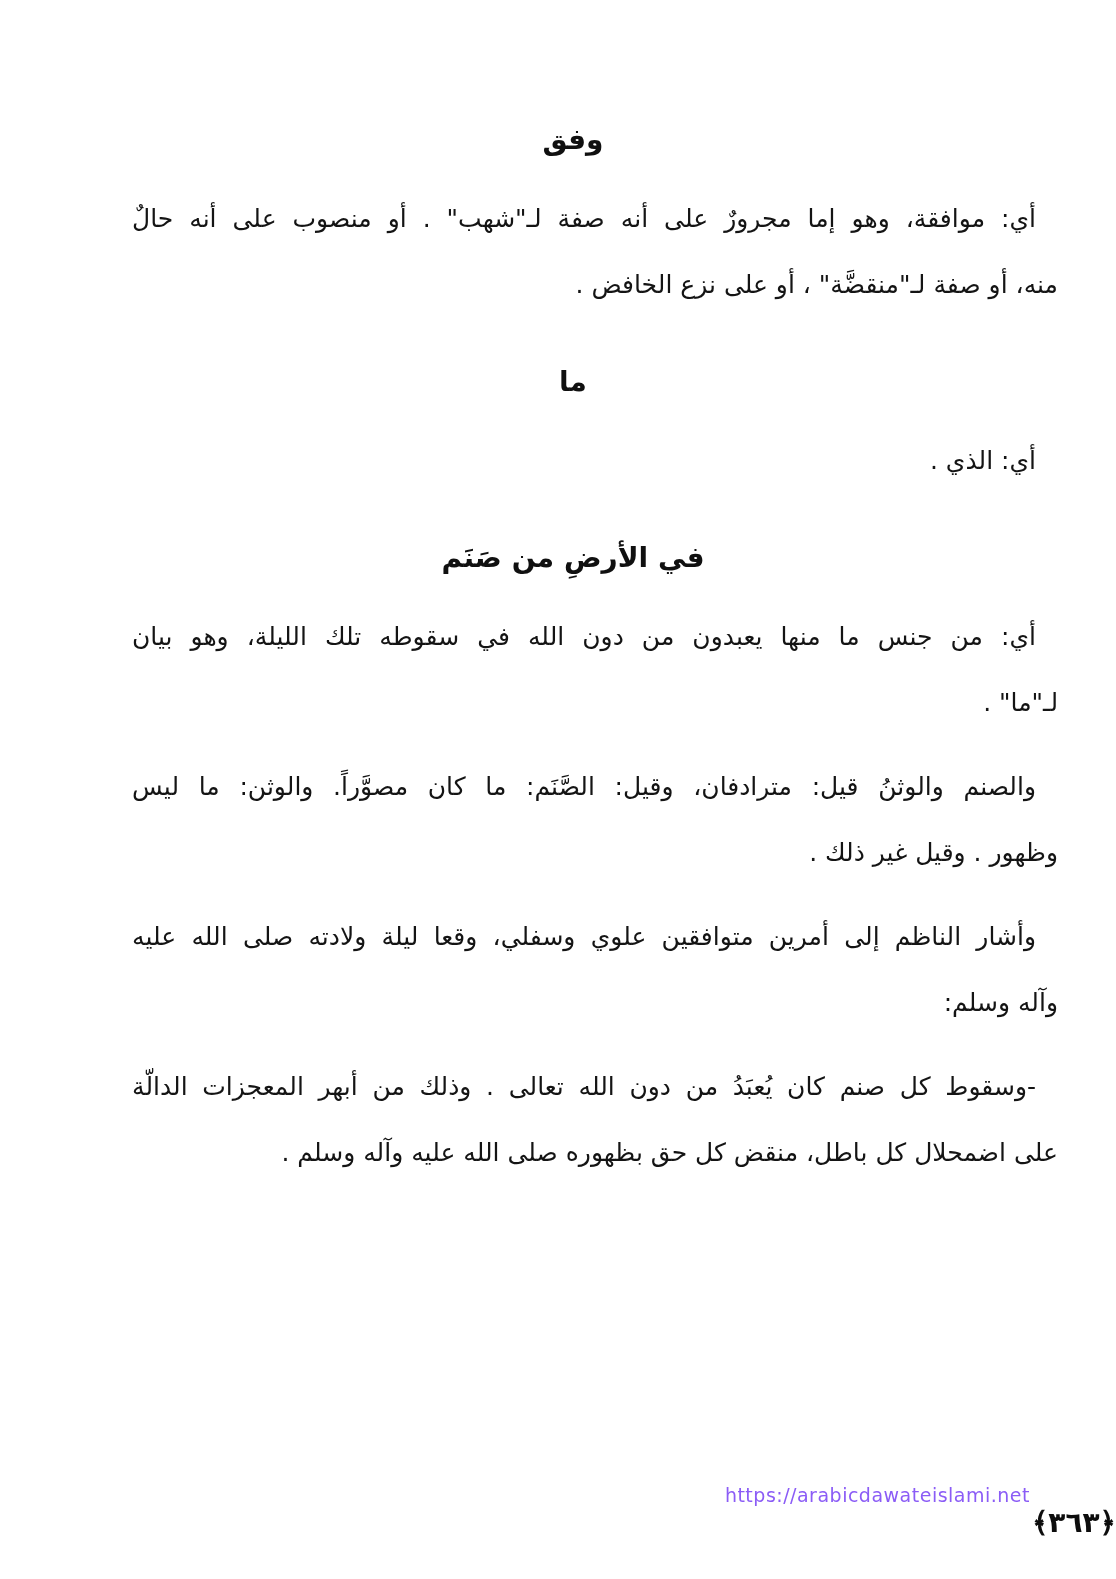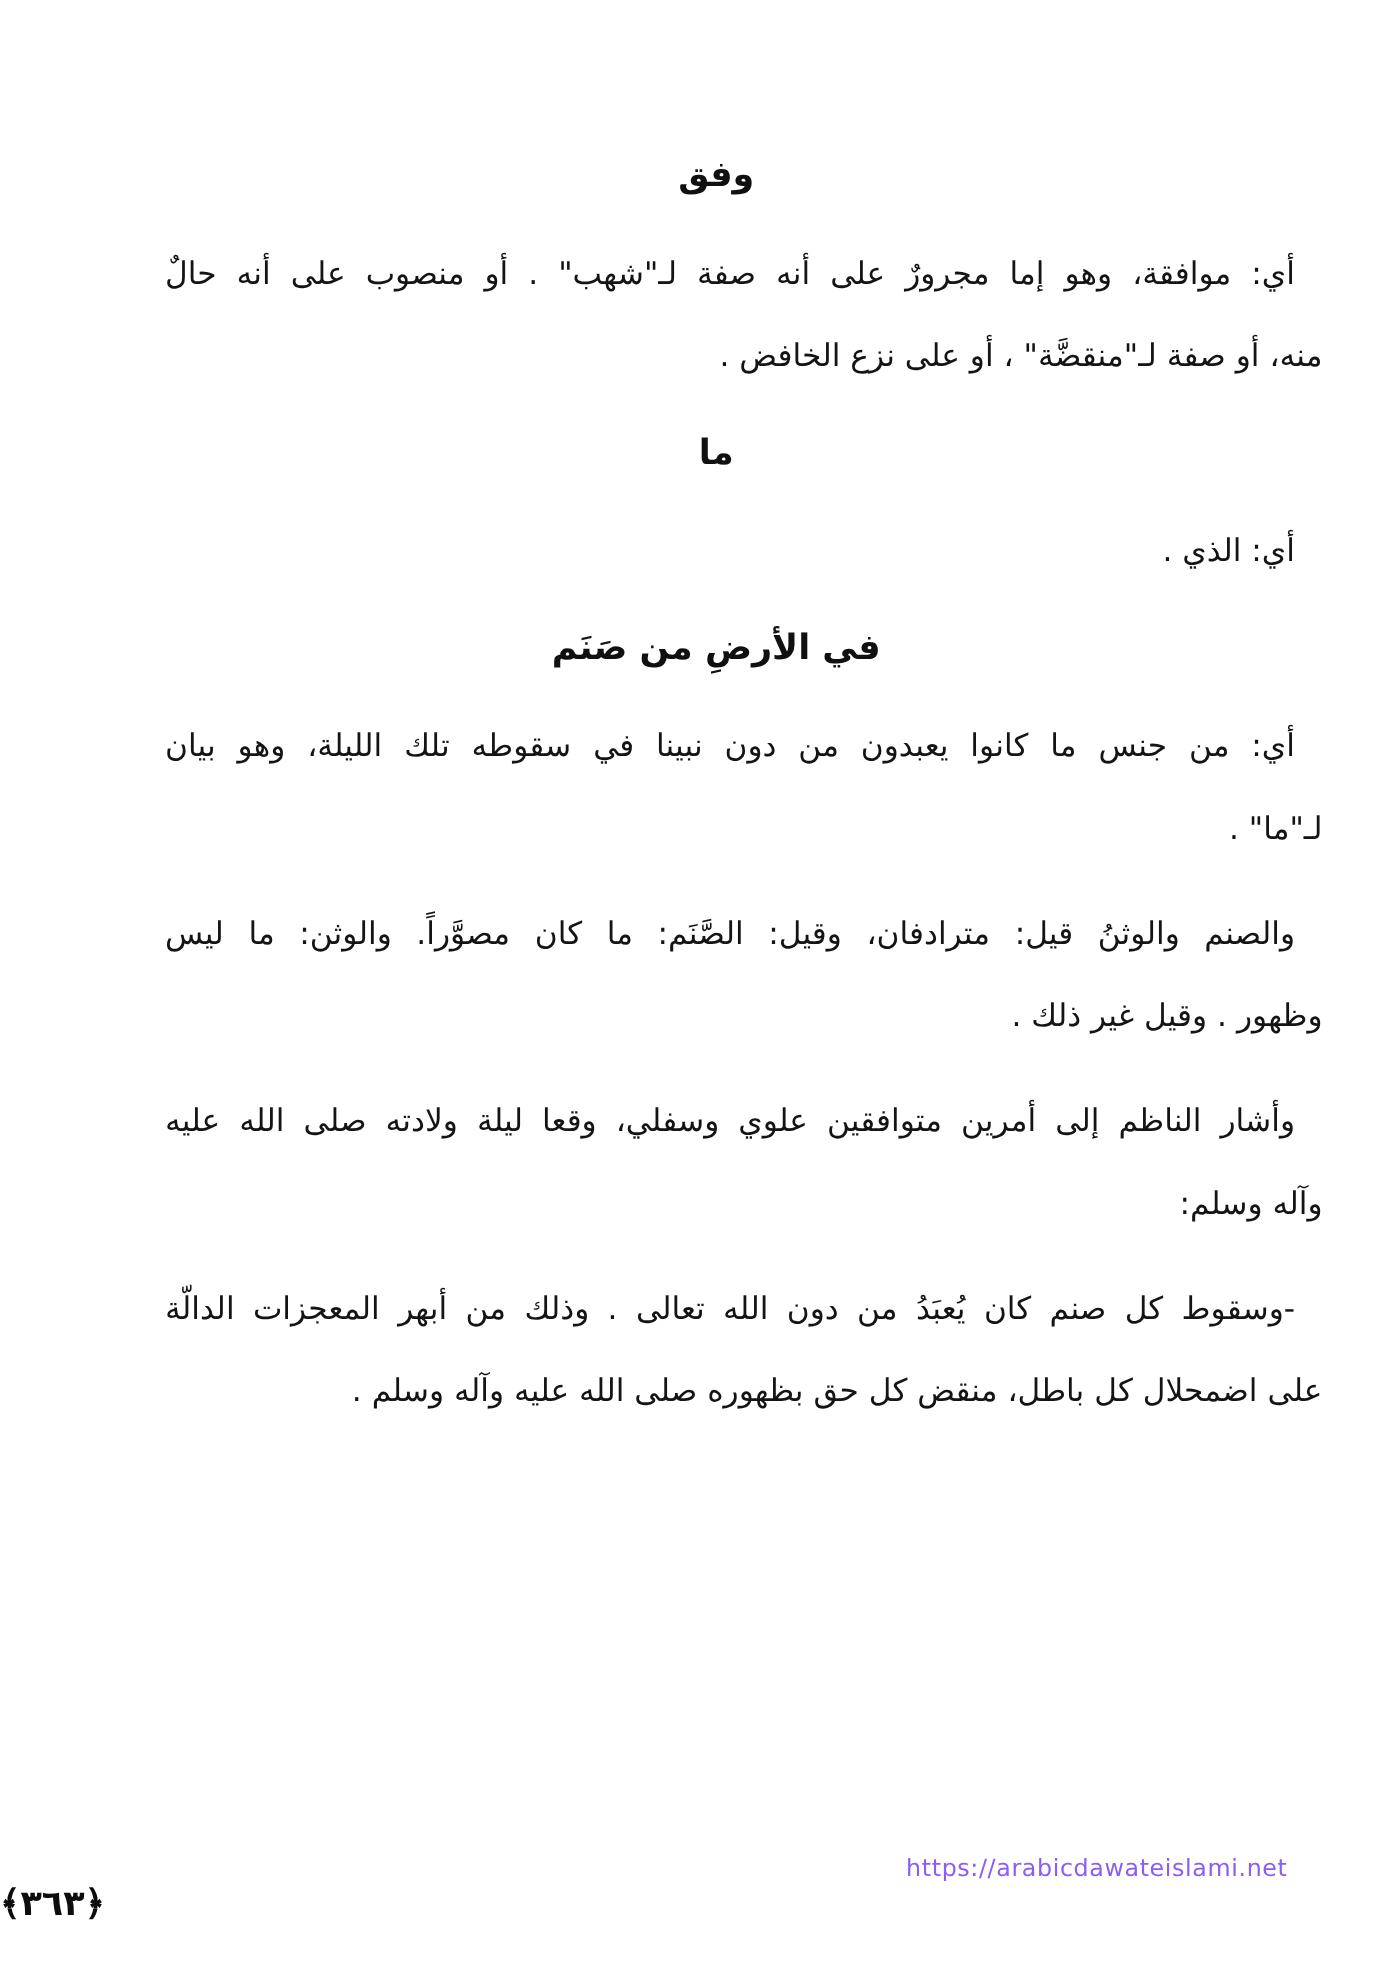--- a/index.html
+++ b/index.html
@@ -20,21 +20,21 @@
     padding: 120px 58px 0 88px;
     color: #141414;
     font-size: 25px;
   }
   .block { margin: 0; }
   .heading {
     text-align: center;
     font-weight: bold;
     font-size: 28px;
     line-height: 40px;
-    margin-top: 24px;
+    margin-top: 44px;
     margin-bottom: 26px;
     color: #101010;
   }
   .heading:first-child { margin-top: 0; }
   .paragraph {
     margin-top: 18px;
     text-align: right;
   }
   .line {
     line-height: 66px;
@@ -53,21 +53,21 @@
     direction: ltr;
     font-size: 19px;
     color: #b2b2b2;
     letter-spacing: 0.5px;
   }
   .page-number {
     position: absolute;
     top: 1506px;
     left: 0;
     width: 100%;
-    text-align: left;
+    text-align: right;
     direction: rtl;
     font-size: 28px;
     font-weight: bold;
     color: #0d0d0d;
   }
 </style>
 </head>
 <body style="background: rgb(255, 255, 255);">
 
 <div class="doc">
@@ -75,21 +75,21 @@
     <div class="block paragraph">
       <div class="line just">أي: موافقة، وهو إما مجرورٌ على أنه صفة لـ"شهب" . أو منصوب على أنه حالٌ</div>
       <div class="line">منه، أو صفة لـ"منقضَّة" ، أو على نزع الخافض .</div>
     </div>
     <div class="block heading">ما</div>
     <div class="block paragraph">
       <div class="line">أي: الذي .</div>
     </div>
     <div class="block heading">في الأرضِ من صَنَم</div>
     <div class="block paragraph">
-      <div class="line just">أي: من جنس ما كانوا يعبدون من دون نبينا في سقوطه تلك الليلة، وهو بيان</div>
+      <div class="line just">أي: من جنس ما منها يعبدون من دون الله في سقوطه تلك الليلة، وهو بيان</div>
       <div class="line">لـ"ما" .</div>
     </div>
     <div class="block paragraph">
       <div class="line just">والصنم والوثنُ قيل: مترادفان، وقيل: الصَّنَم: ما كان مصوَّراً. والوثن: ما ليس</div>
       <div class="line">وظهور . وقيل غير ذلك .</div>
     </div>
     <div class="block paragraph">
       <div class="line just">وأشار الناظم إلى أمرين متوافقين علوي وسفلي، وقعا ليلة ولادته صلى الله عليه</div>
       <div class="line">وآله وسلم:</div>
     </div>

